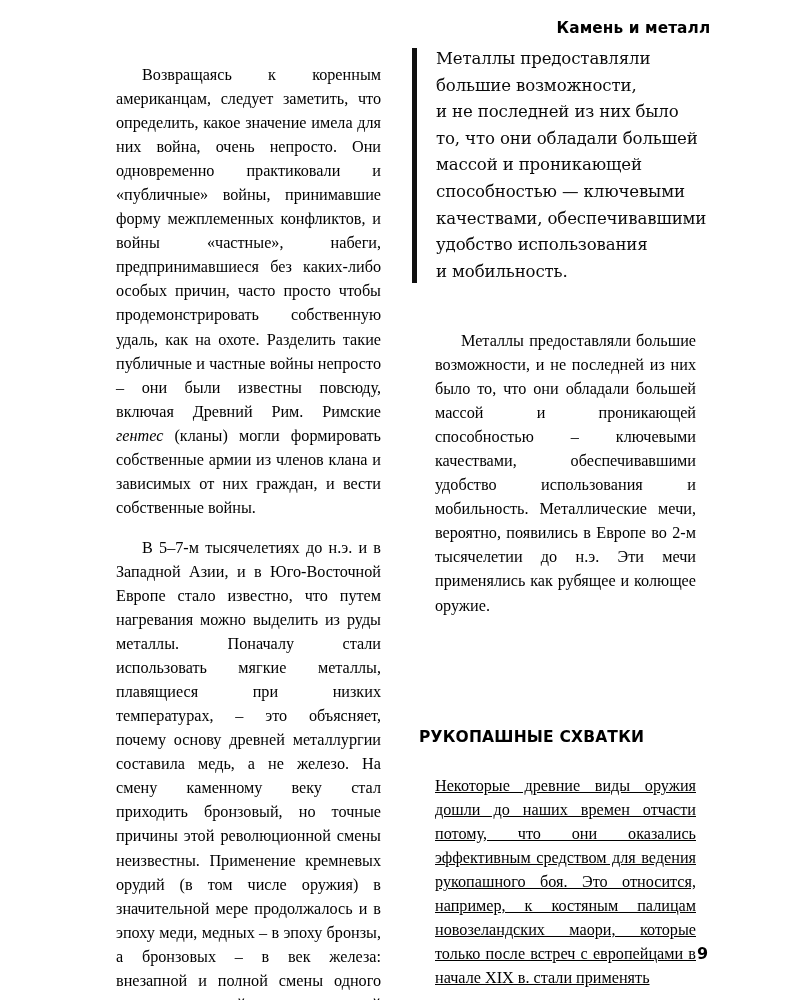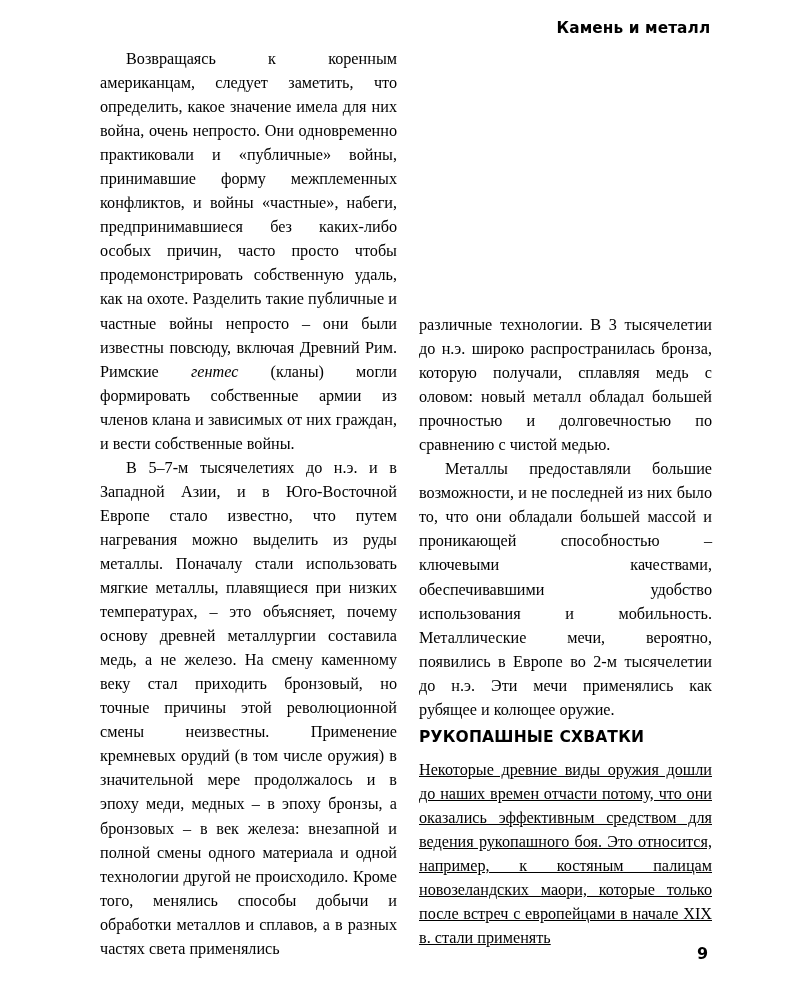--- a/index.html
+++ b/index.html
@@ -46,21 +46,21 @@
     text-justify: inter-word;
     font-size: 16.2px;
     line-height: 24.05px;
     color: #000;
     hyphens: none;
   }
   .col-left  { left: 100px;  top: 47px; }
   .col-right { left: 419px;  top: 313px; width: 293px; }
 
   .col p {
-    margin: 0;
+    margin: 16px;
     text-indent: 26px;
   }
   .col p.cont { text-indent: 0; }
 
   .col i, .col em {
     font-style: italic;
   }
 
   
   .pullquote {
@@ -117,28 +117,39 @@
     color: #000;
   }
 </style>
 </head>
 <body>
 
 <div class="page">
 
   <div class="running-header">Камень и металл</div>
 
+  <div class="pullquote">
+    <div class="pullquote-rule"></div>
+    <div class="pullquote-text">Металлы предоставляли
+большие возможности,
+и не последней из них было
+то, что они обладали большей
+массой и проникающей
+способностью — ключевыми
+качествами, обеспечивавшими
+удобство использования
+и мобильность.</div>
+  </div>
 
   <div class="col col-left">
       <p>Возвращаясь к коренным американцам, следует заметить, что определить, какое значение имела для них война, очень непросто. Они одновременно практиковали и «публичные» войны, принимавшие форму межплеменных конфликтов, и войны «частные», набеги, предпринимавшиеся без каких-либо особых причин, часто просто чтобы продемонстрировать собственную удаль, как на охоте. Разделить такие публичные и частные войны непросто – они были известны повсюду, включая Древний Рим. Римские <i>гентес</i> (кланы) могли формировать собственные армии из членов клана и зависимых от них граждан, и вести собственные войны.</p>
       <p>В 5–7-м тысячелетиях до н.э. и в Западной Азии, и в Юго-Восточной Европе стало известно, что путем нагревания можно выделить из руды металлы. Поначалу стали использовать мягкие металлы, плавящиеся при низких температурах, – это объясняет, почему основу древней металлургии составила медь, а не железо. На смену каменному веку стал приходить бронзовый, но точные причины этой революционной смены неизвестны. Применение кремневых орудий (в том числе оружия) в значительной мере продолжалось и в эпоху меди, медных – в эпоху бронзы, а бронзовых – в век железа: внезапной и полной смены одного материала и одной технологии другой не происходило. Кроме того, менялись способы добычи и обработки металлов и сплавов, а в разных частях света применялись</p>
     </div>
 
   <div class="col col-right">
-      <p class="cont">различные технологии. В 3 тысячелетии до н.э. широко распространилась бронза, которую получали, сплавляя медь с оловом: новый металл обладал большей прочностью и долговечностью по сравнению с чистой медью.</p>
       <p>Металлы предоставляли большие возможности, и не последней из них было то, что они обладали большей массой и проникающей способностью – ключевыми качествами, обеспечивавшими удобство использования и мобильность. Металлические мечи, вероятно, появились в Европе во 2-м тысячелетии до н.э. Эти мечи применялись как рубящее и колющее оружие.</p>
     </div>
 
   <div class="section-heading">РУКОПАШНЫЕ СХВАТКИ</div>
 
   <div class="col" id="col-right-after" style="left:419px; top:758px; width:293px;text-decoration:underline;">
       <p class="cont">Некоторые древние виды оружия дошли до наших времен отчасти потому, что они оказались эффективным средством для ведения рукопашного боя. Это относится, например, к костяным палицам новозеландских маори, которые только после встреч с европейцами в начале XIX в. стали применять</p>
     </div>
 
   <div class="page-number">9</div>

